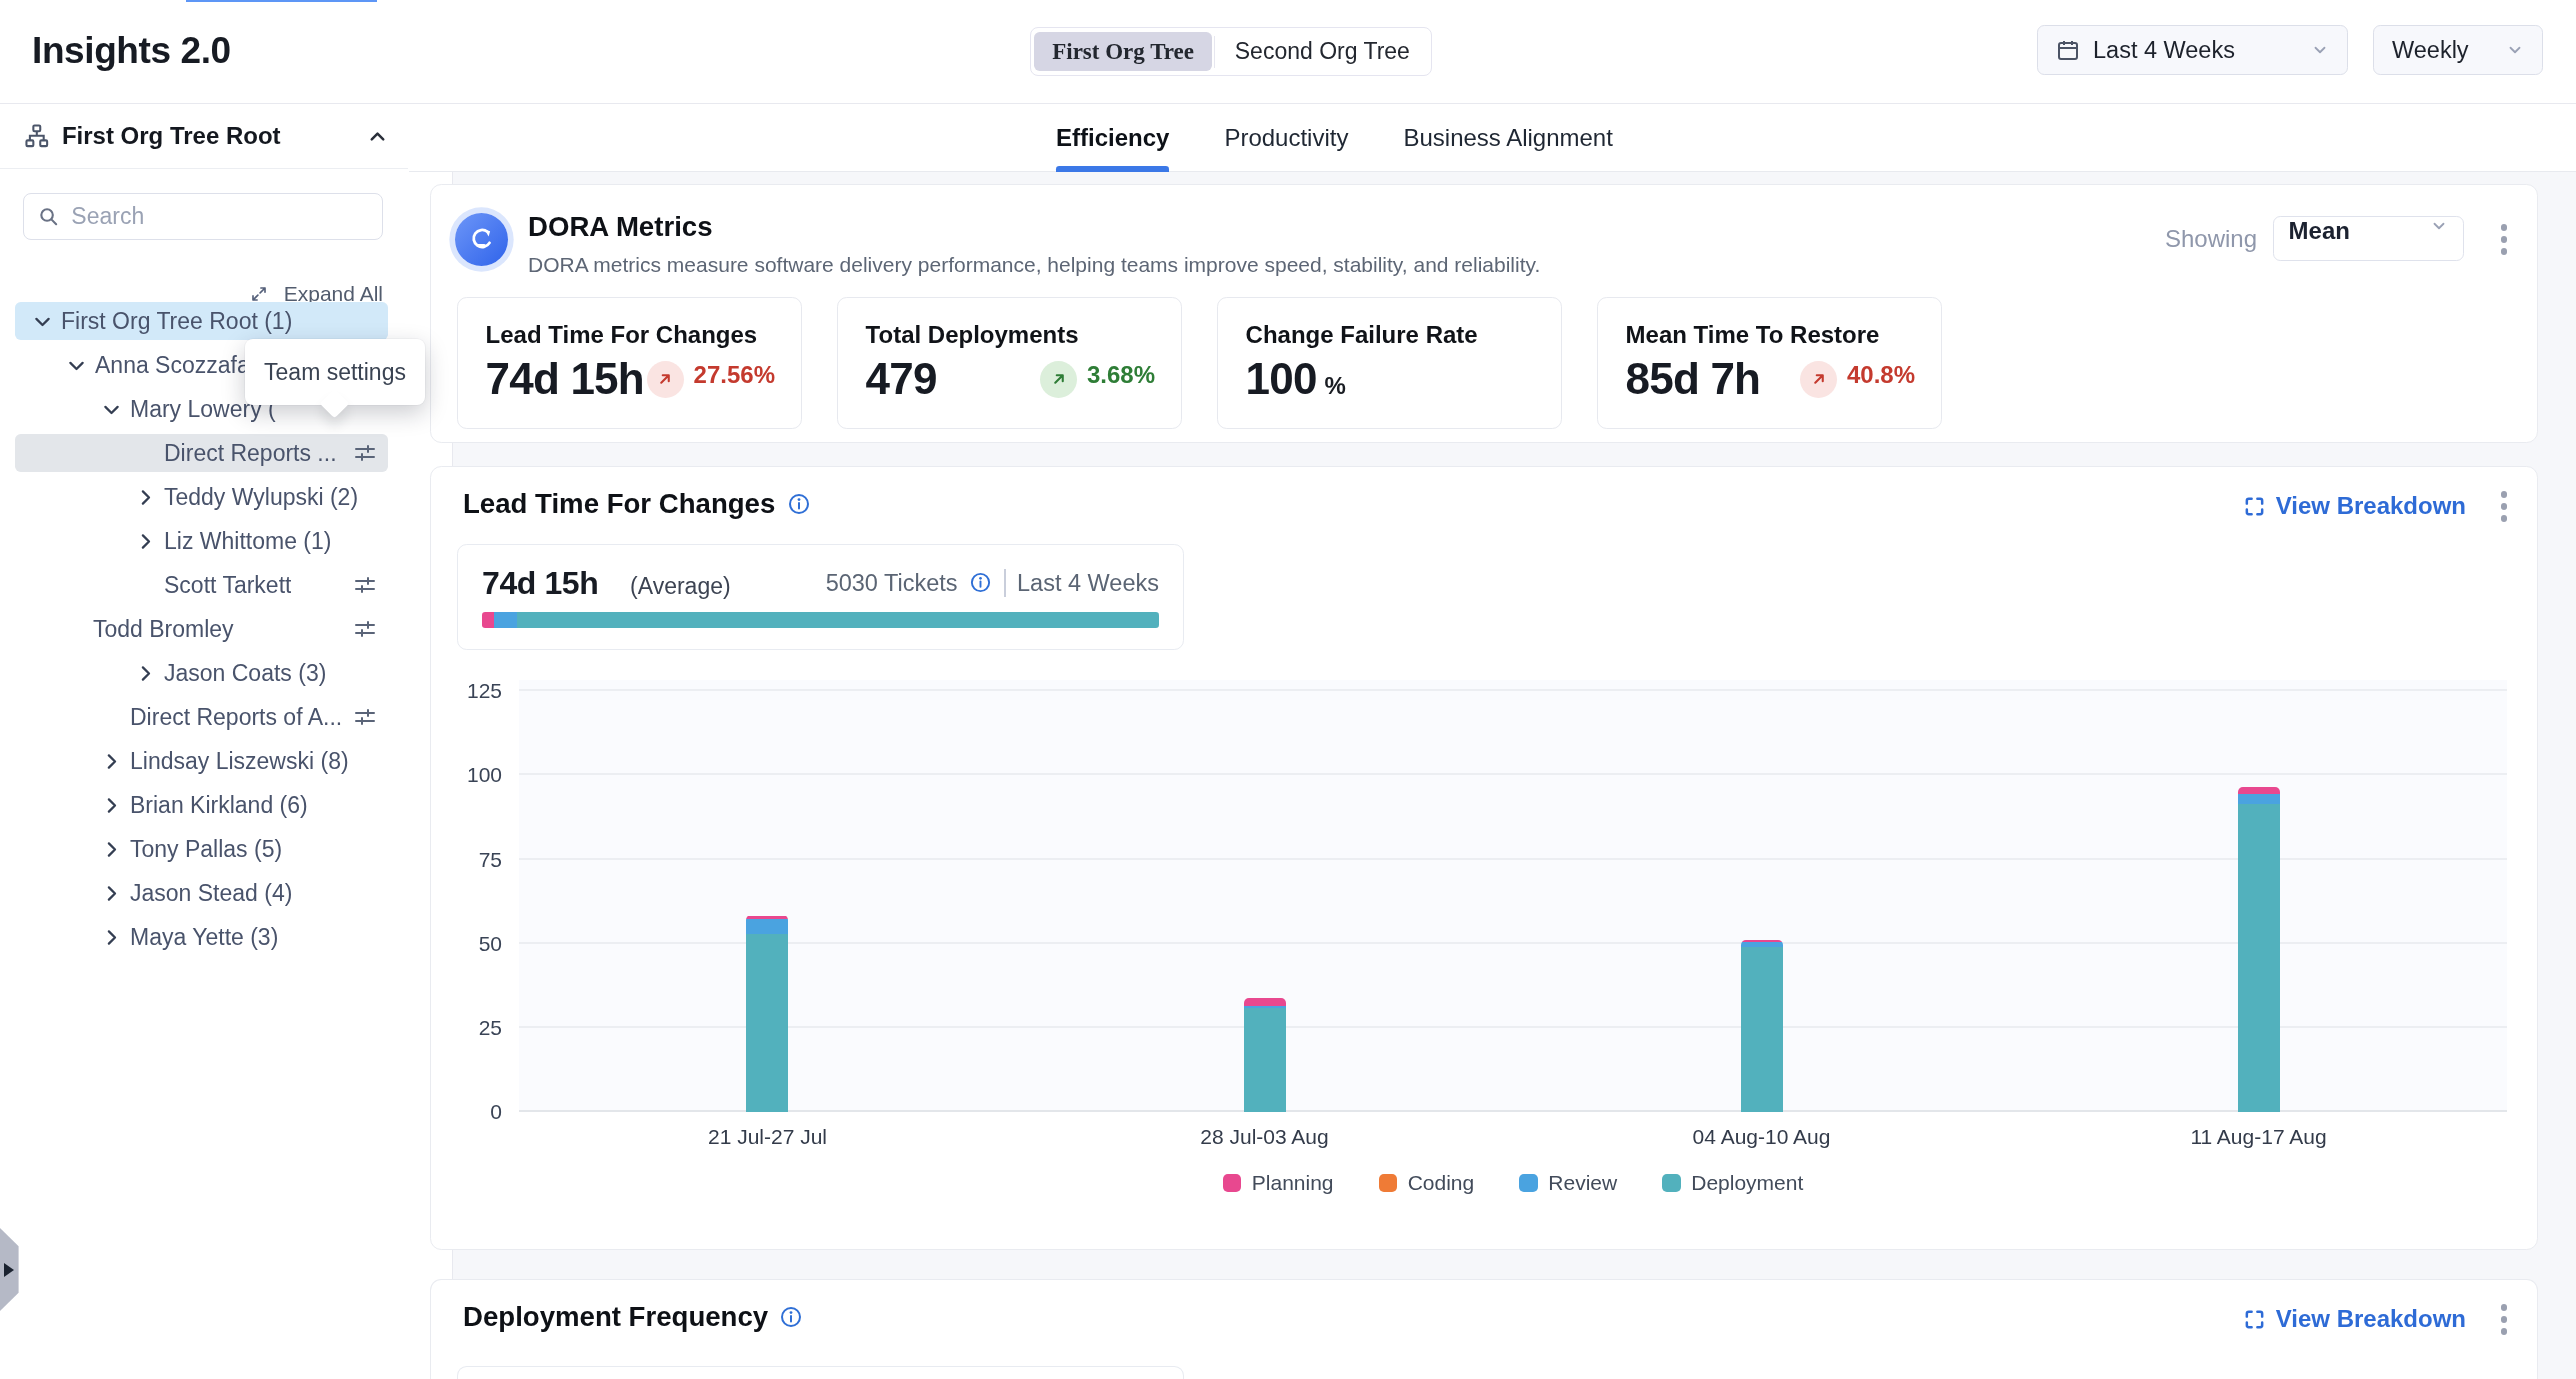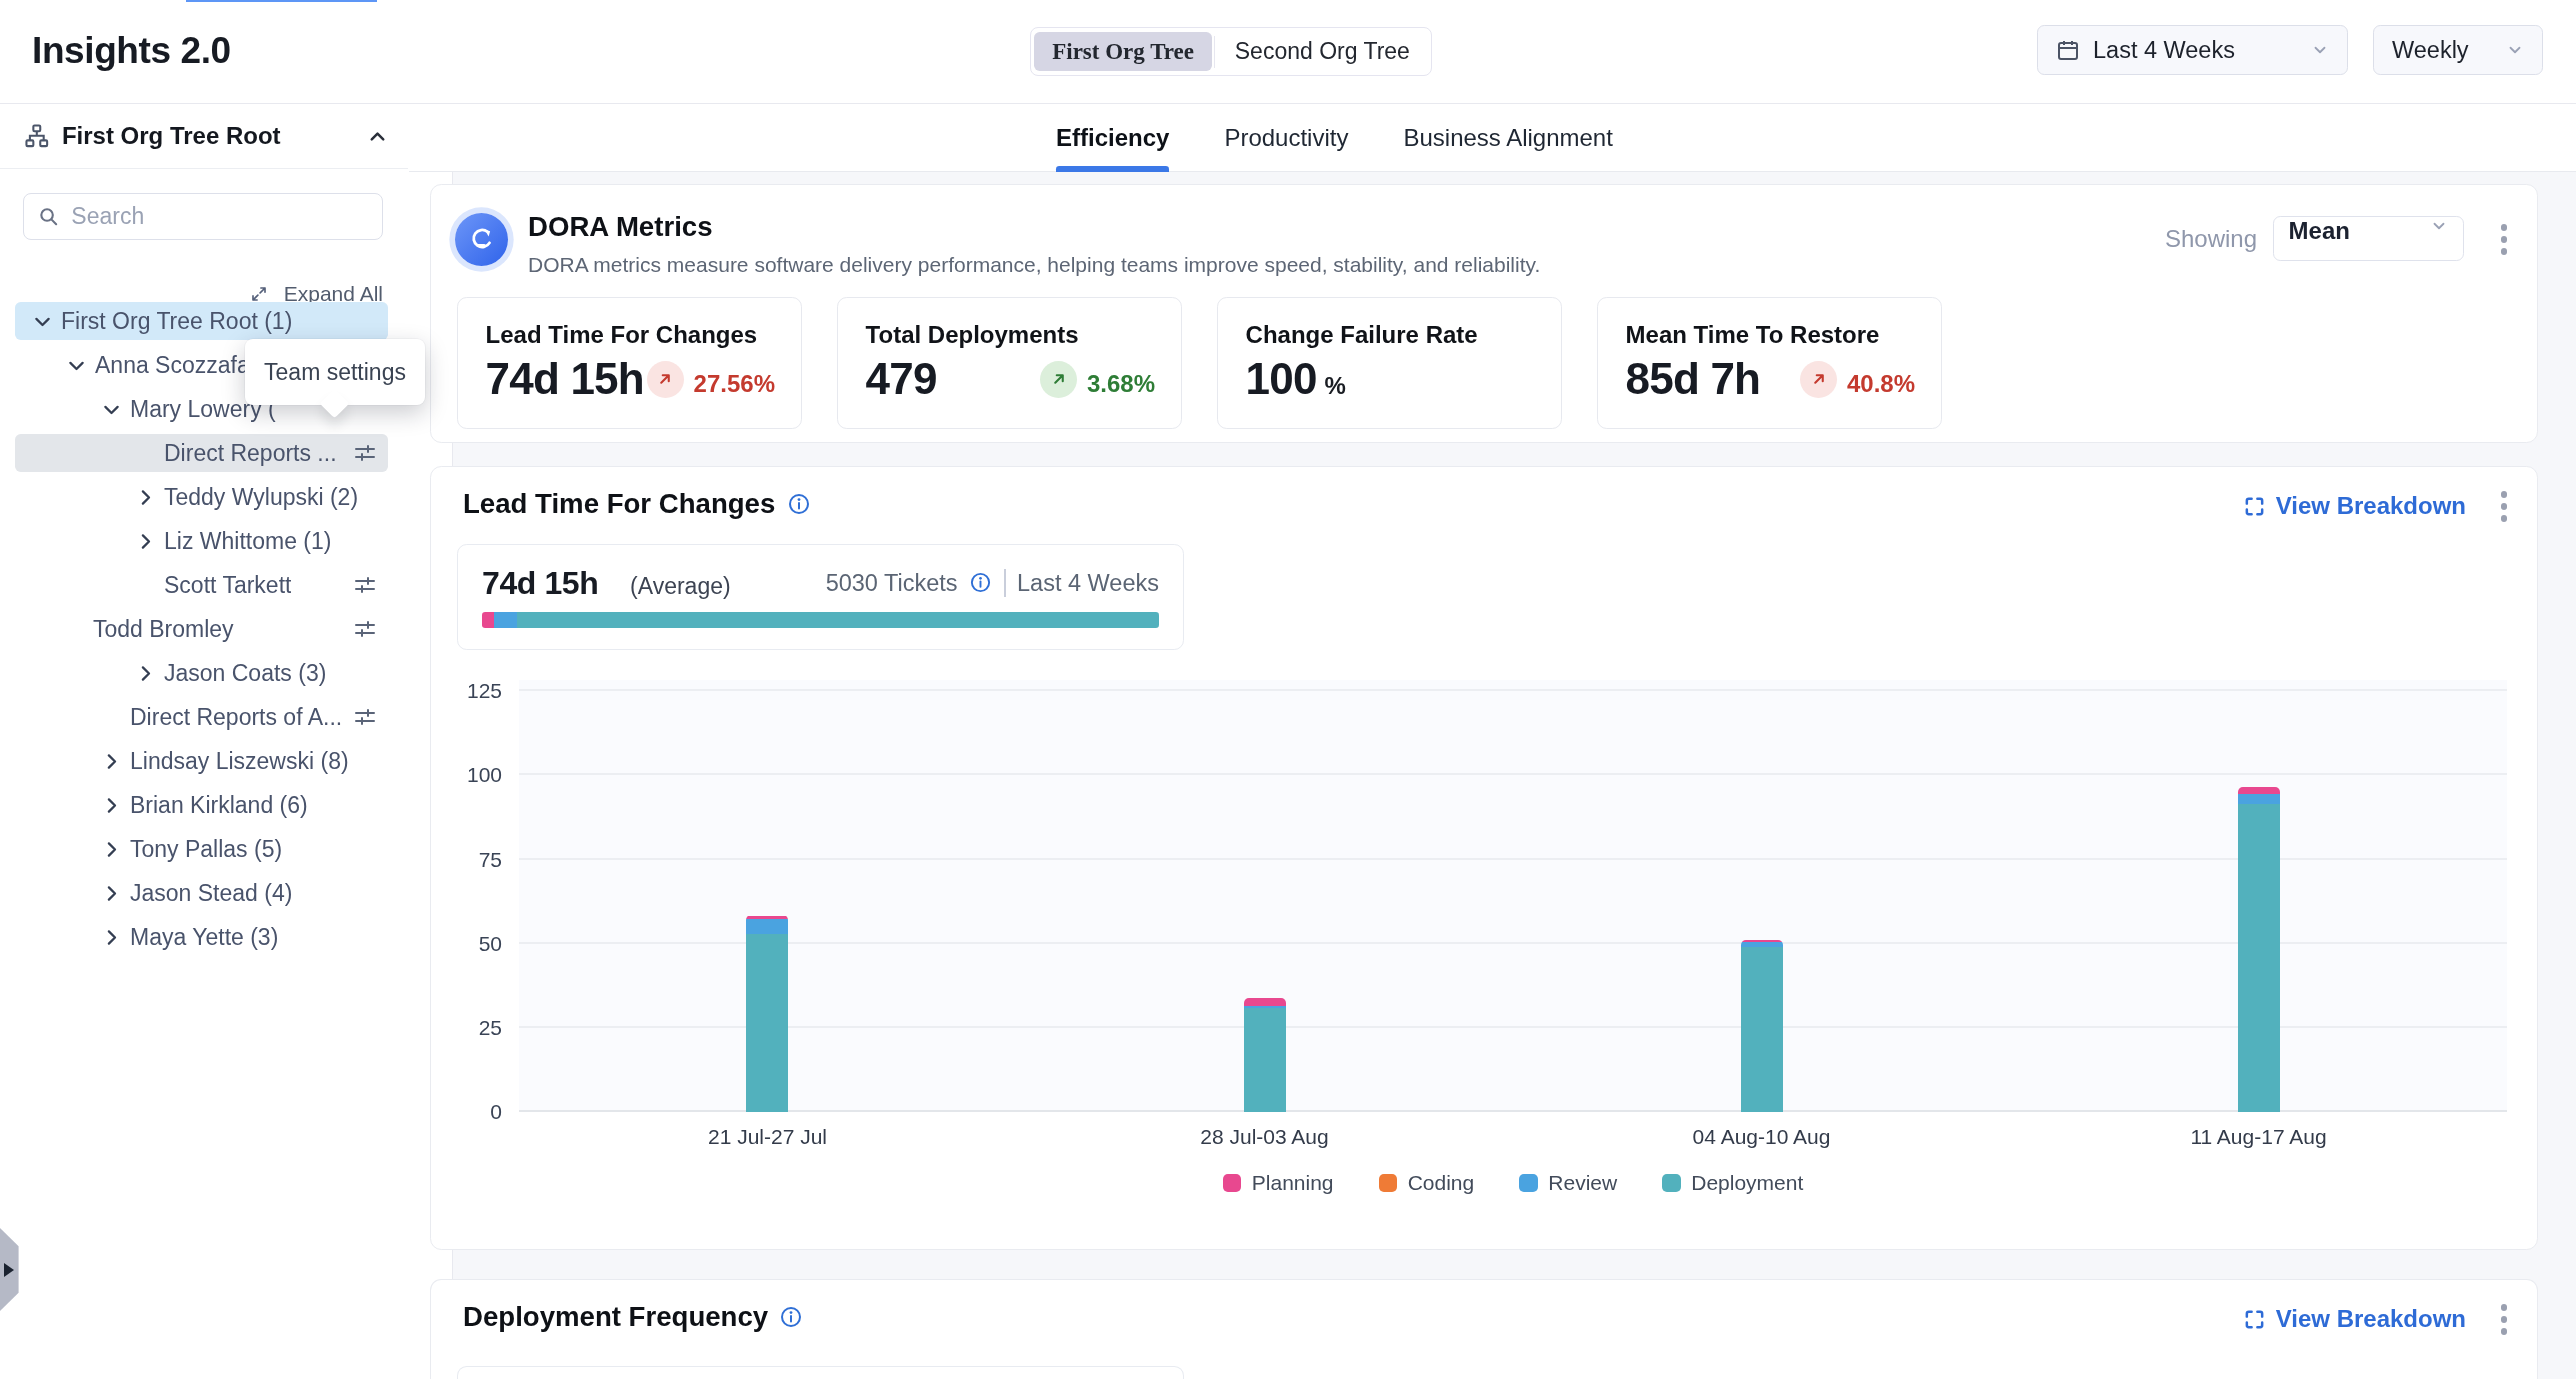--- a/index.html
+++ b/index.html
@@ -77,21 +77,21 @@
   .kebab i { width:6.5px; height:6.5px; border-radius:50%; background:#9aa0b0; }
   #dora-kebab { right:29px; top:39px; }
 
   
   #stat-cards { left:26px; top:112px; display:flex; gap:35px; }
   .stat-card { width:345px; height:132px; background:#fff; border:1.6px solid #e7e9ef; border-radius:9.7px; padding:23px 26px 24px 27.6px; display:flex; flex-direction:column; justify-content:space-between; }
   .stat-label { font-size:24px; font-weight:700; color:#101318; white-space:nowrap; }
   .stat-valrow { display:flex; align-items:center; justify-content:space-between; }
   .stat-value { font-size:44px; font-weight:800; letter-spacing:-0.8px; display:flex; align-items:baseline; gap:8px; }
   .stat-unit { font-size:24px; font-weight:600; color:#1a1d23; }
-  .delta { display:flex; align-items:flex-end; gap:9.7px; }
+  .delta { display:flex; align-items:flex-start; gap:9.7px; }
   .delta .bubble { width:37px; height:37px; border-radius:50%; display:flex; align-items:center; justify-content:center; }
   .delta.bad .bubble { background:#fae4e2; color:#c43a2e; }
   .delta.good .bubble { background:#dcefdb; color:#2e7d36; }
   .delta .dtext { font-size:24px; font-weight:700; }
   .delta.bad .dtext { color:#c43a2e; }
   .delta.good .dtext { color:#2e7d36; }
 
   
   .sect-title-row { position:absolute; left:32px; top:21px; display:flex; align-items:center; gap:11.3px; }
   .sect-title { font-size:27.6px; font-weight:700; color:#0e1116; }

